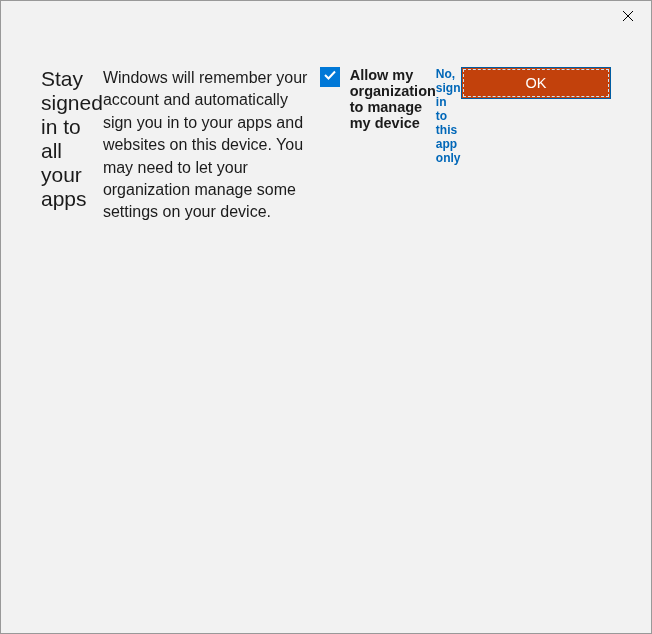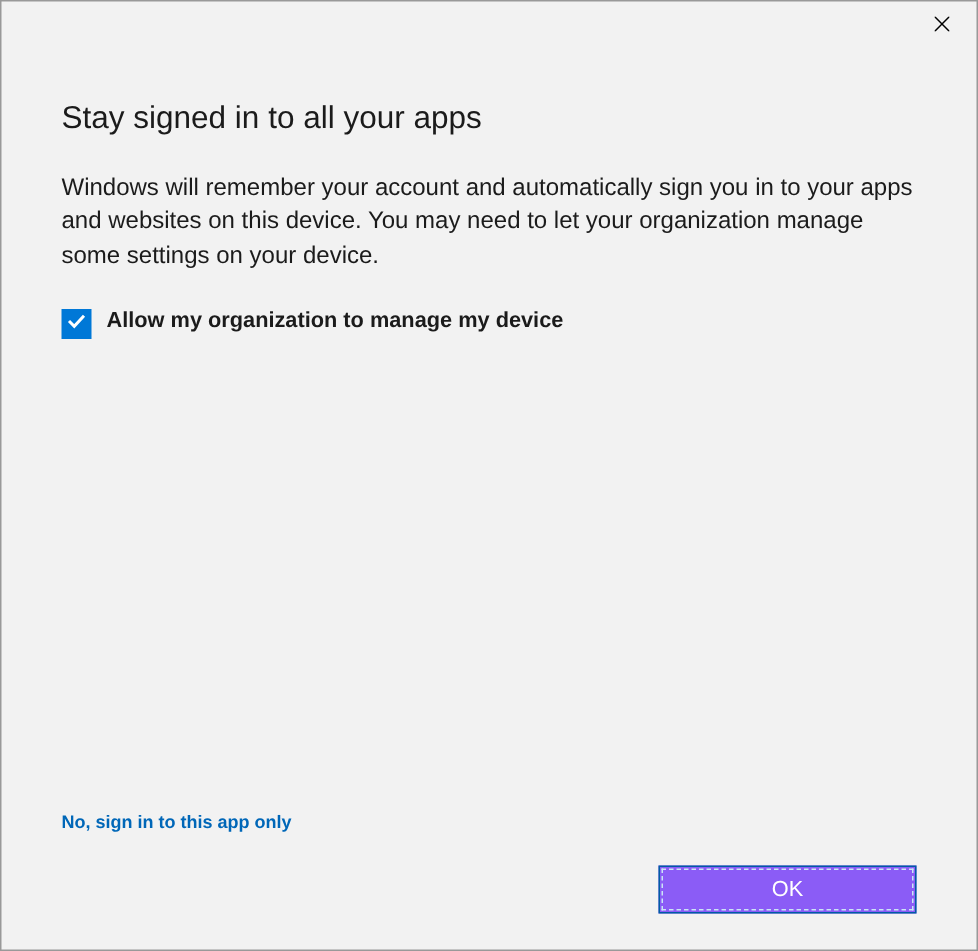--- a/index.html
+++ b/index.html
@@ -34,21 +34,21 @@
       border: none;
     }
     .close-btn svg {
       width: 10px;
       height: 10px;
     }
     .content {
       flex: 1;
       padding: 36px 40px 24px 40px;
       display: flex;
-      flex-direction: column;
+      flex-direction: row;
     }
     .heading {
       font-size: 21px;
       font-weight: 400;
       color: #1b1b1b;
       margin-bottom: 24px;
     }
     .description {
       font-size: 16px;
       line-height: 1.4;
@@ -87,23 +87,23 @@
       font-weight: 600;
       color: #0067b8;
       cursor: pointer;
       margin-bottom: 22px;
     }
     .button-row {
       display: flex;
       justify-content: flex-end;
     }
     .ok-button {
-      width: 172px;
+      width: 150px;
       height: 32px;
-      background: #8b5cf6;
+      background: #c2410c;
       color: white;
       border: 1px solid #005da3;
       outline: 1px dashed #cbe4f6;
       outline-offset: -3px;
       font-size: 14.5px;
       font-family: inherit;
       cursor: pointer;
     }
   </style>
 </head>

